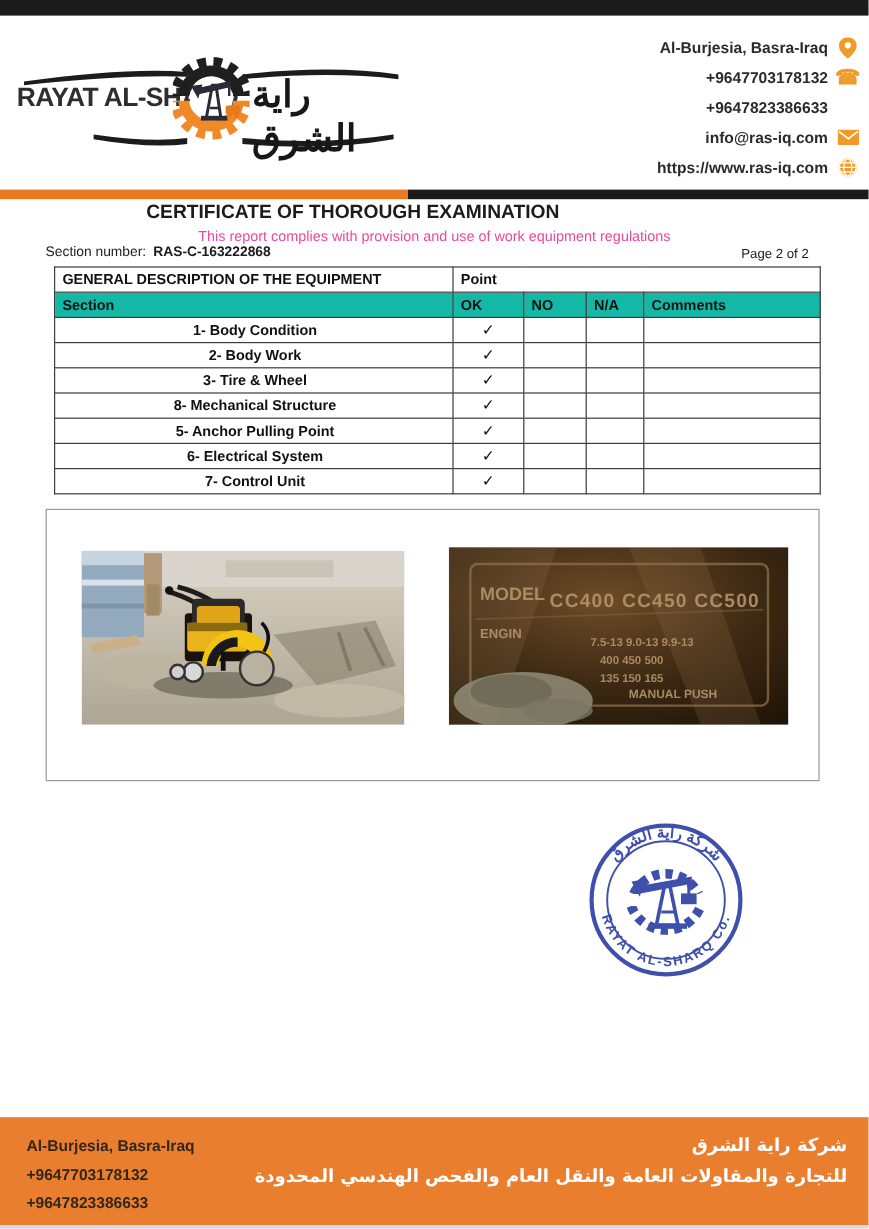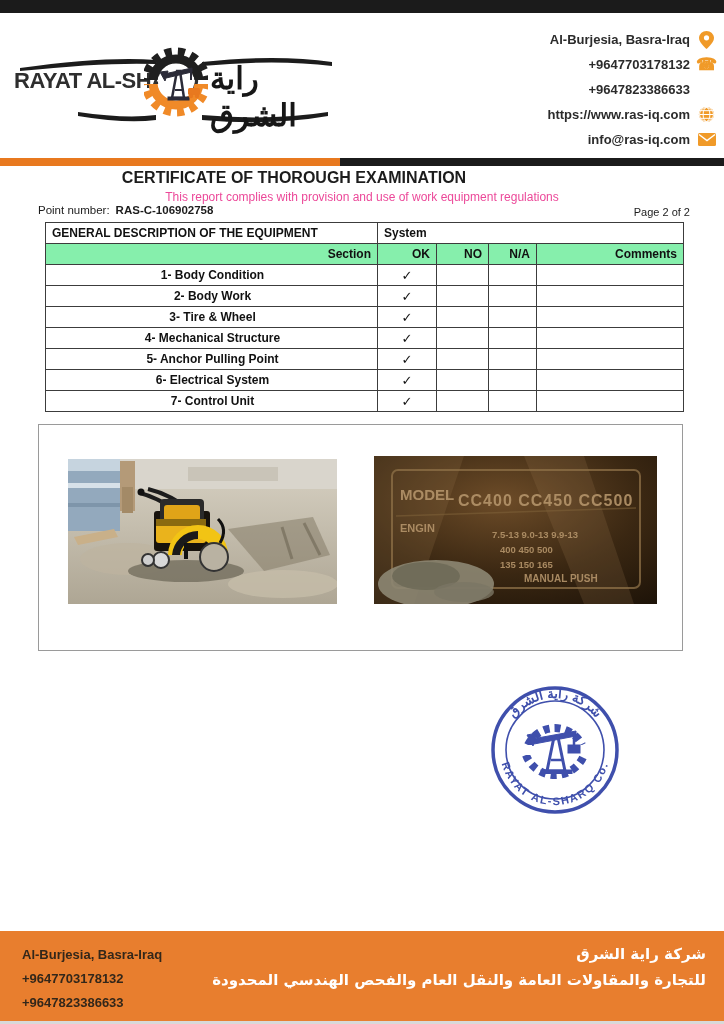--- a/index.html
+++ b/index.html
@@ -29,29 +29,29 @@
   .contact-icon { width:19px; height:19px; display:flex; align-items:center; justify-content:center;
                   color:#F09A28; font-size:17px; }
 
   
   .cert-title { position:absolute; left:0; top:169px; width:588px; text-align:center;
                 font-size:16px; font-weight:700; color:#1c1c1c; }
   .cert-subtitle { position:absolute; left:0; top:190px; width:724px; text-align:center;
                    font-size:12px; color:#ec4899; }
   .report-line { position:absolute; left:38px; top:204px; width:652px; font-size:11.5px; color:#1c1c1c; }
   .report-number { font-weight:700; margin-left:6px; }
-  .page-indicator { position:absolute; right:0; top:2px; font-size:11px; color:#1c1c1c; }
+  .page-indicator { position:absolute; right:16px; top:2px; font-size:11px; color:#1c1c1c; }
 
   
   table.status-table { position:absolute; left:45px; top:222px; width:638px;
                        border-collapse:collapse; table-layout:fixed; }
   .status-table td, .status-table th { border:1px solid #3c3c3c; font-size:12px; color:#111;
                        padding:0 6px; height:20px; vertical-align:middle; }
   .status-table .group-head { font-weight:700; text-align:left; }
-  .status-table .orange-row td { background:#86efac; font-weight:700; text-align:right; }
+  .status-table .orange-row td { background:#14b8a6; font-weight:700; text-align:left; }
   .status-table .sec { font-weight:700; text-align:center; padding-left:8px; }
   .status-table .mark { text-align:center; font-family:"DejaVu Sans", sans-serif; font-size:13px; }
   .status-table tr { height:21px; }
 
   
   .photo-box { position:absolute; left:38px; top:424px; width:645px; height:227px;
                border:1px solid #9a9a9a; background:#fff; }
   .photo-left { position:absolute; left:29px; top:34px; }
   .photo-right { position:absolute; left:335px; top:31px; }
 
@@ -130,66 +130,66 @@
     </div>
     <div class="contact-row">
       <span>+9647703178132</span>
       <span class="contact-icon">☎</span>
     </div>
     <div class="contact-row">
       <span>+9647823386633</span>
       <span class="contact-icon"></span>
     </div>
     <div class="contact-row">
+      <span>info@ras-iq.com</span>
+      <span class="contact-icon">
+        <svg width="18" height="13" viewBox="0 0 18 13">
+            <rect x="0" y="0" width="18" height="13" rx="1.5" fill="#F09A28"></rect>
+            <path d="M1,1.5 L9,7.5 L17,1.5" fill="none" stroke="#fff" stroke-width="1.4"></path>
+          </svg>
+      </span>
+    </div>
+    <div class="contact-row">
       <span>https://www.ras-iq.com</span>
       <span class="contact-icon">
         <svg width="17" height="17" viewBox="0 0 17 17">
             <circle cx="8.5" cy="8.5" r="7.6" fill="#F09A28"></circle>
             <g stroke="#fff" stroke-width="1" fill="none">
               <circle cx="8.5" cy="8.5" r="7"></circle>
               <ellipse cx="8.5" cy="8.5" rx="3.4" ry="7"></ellipse>
               <line x1="1.5" y1="8.5" x2="15.5" y2="8.5"></line>
               <line x1="2.3" y1="4.7" x2="14.7" y2="4.7"></line>
               <line x1="2.3" y1="12.3" x2="14.7" y2="12.3"></line>
             </g>
           </svg>
       </span>
     </div>
-    <div class="contact-row">
-      <span>info@ras-iq.com</span>
-      <span class="contact-icon">
-        <svg width="18" height="13" viewBox="0 0 18 13">
-            <rect x="0" y="0" width="18" height="13" rx="1.5" fill="#F09A28"></rect>
-            <path d="M1,1.5 L9,7.5 L17,1.5" fill="none" stroke="#fff" stroke-width="1.4"></path>
-          </svg>
-      </span>
-    </div>
   </div>
 
   <div class="divider-bar"></div>
 
   <div class="cert-title">CERTIFICATE OF THOROUGH EXAMINATION</div>
   <div class="cert-subtitle">This report complies with provision and use of work equipment regulations</div>
   <div class="report-line">
-    <span>Point number:</span><span class="report-number">RAS-C-106902758</span>
+    <span>Section number:</span><span class="report-number">RAS-C-163222868</span>
     <span class="page-indicator">Page 2 of 2</span>
   </div>
 
   <table class="status-table">
     <colgroup>
         <col style="width:332px">
         <col style="width:59px">
         <col style="width:52px">
         <col style="width:48px">
         <col style="width:147px">
       </colgroup>
     <tbody>
         <tr>
       <td class="group-head">GENERAL DESCRIPTION OF THE EQUIPMENT</td>
-      <td class="group-head" colspan="4">System</td>
+      <td class="group-head" colspan="4">Point</td>
     </tr>
     <tr class="orange-row">
       <td>Section</td>
       <td>OK</td>
       <td>NO</td>
       <td>N/A</td>
       <td>Comments</td>
     </tr>
     <tr>
       <td class="sec">1- Body Condition</td>
@@ -206,21 +206,21 @@
       <td class="mark"></td>
     </tr>
     <tr>
       <td class="sec">3- Tire &amp; Wheel</td>
       <td class="mark">✓</td>
       <td class="mark"></td>
       <td class="mark"></td>
       <td class="mark"></td>
     </tr>
     <tr>
-      <td class="sec">4- Mechanical Structure</td>
+      <td class="sec">8- Mechanical Structure</td>
       <td class="mark">✓</td>
       <td class="mark"></td>
       <td class="mark"></td>
       <td class="mark"></td>
     </tr>
     <tr>
       <td class="sec">5- Anchor Pulling Point</td>
       <td class="mark">✓</td>
       <td class="mark"></td>
       <td class="mark"></td>

